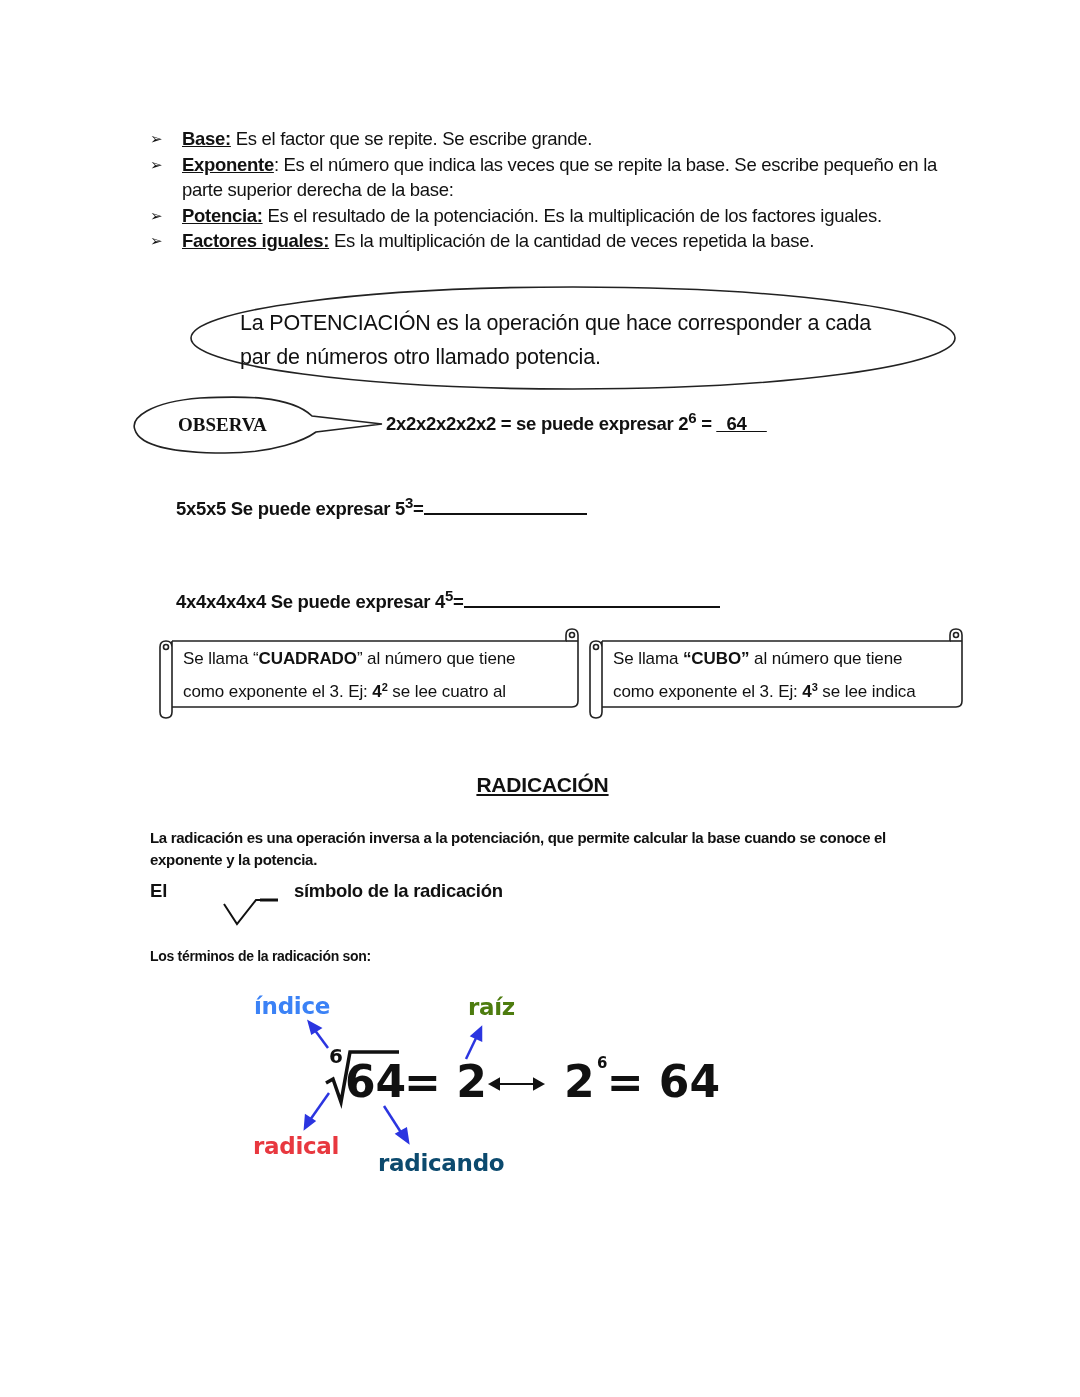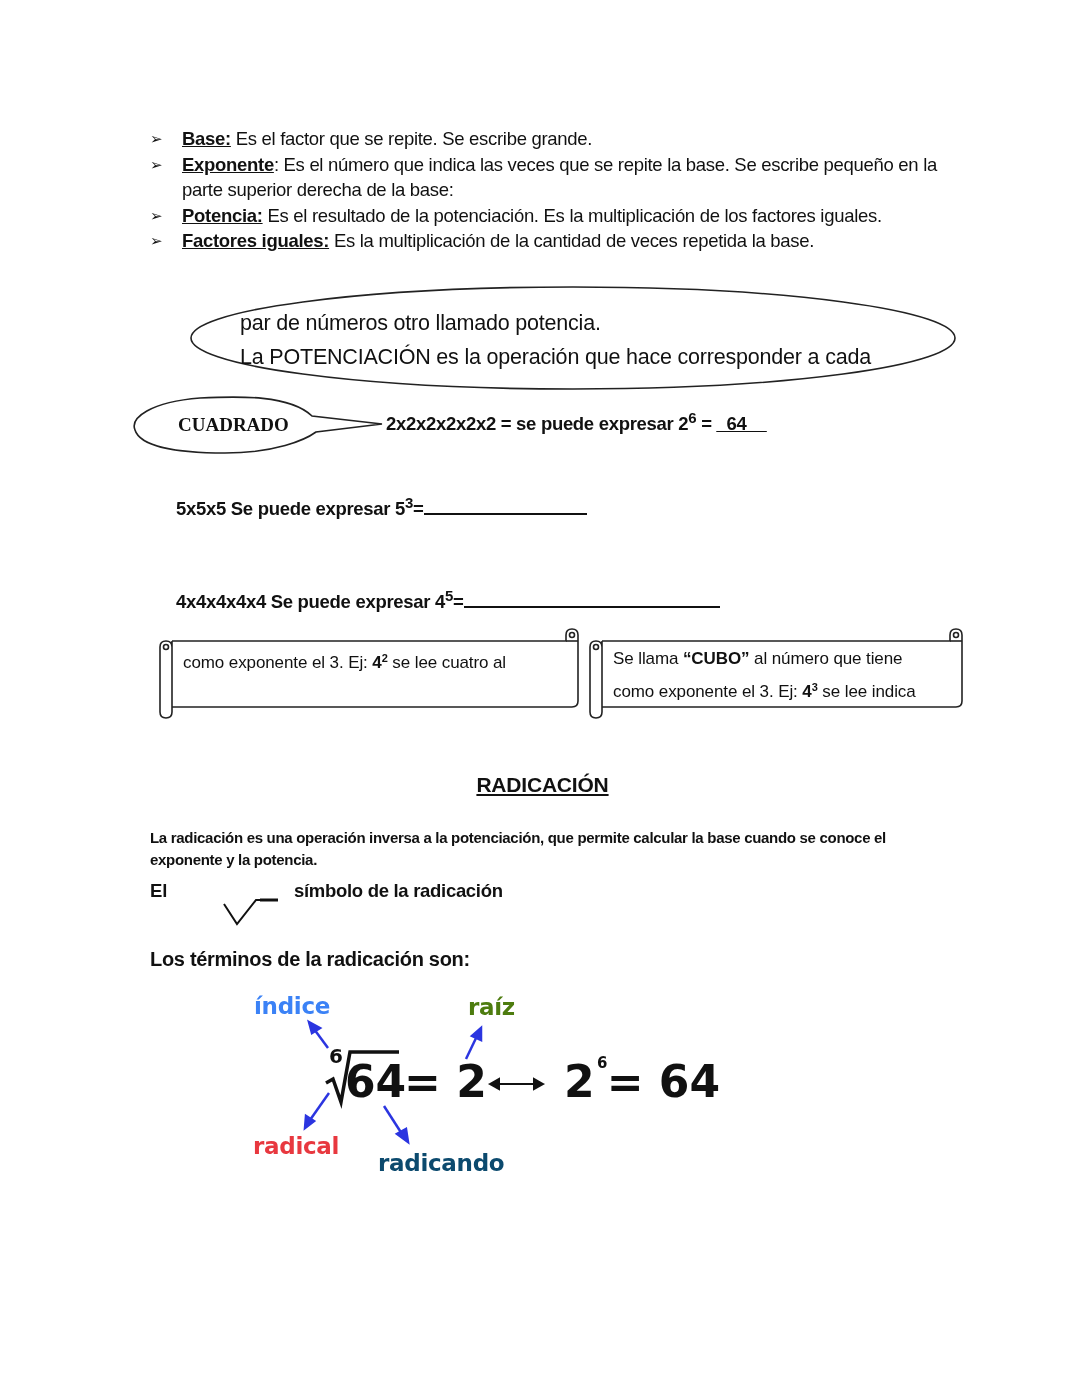--- a/index.html
+++ b/index.html
@@ -28,21 +28,21 @@
 
   .scroll-text { font-size: 17px; line-height: 29px; letter-spacing: -0.1px; }
   .scroll1 { left: 183px; top: 644px; width: 395px; }
   .scroll2 { left: 613px; top: 644px; width: 345px; }
   .scroll-text sup { font-size: 11px; font-weight: bold; vertical-align: 6px; }
 
   .rad-title { left: 0; width: 1085px; top: 773px; text-align: center; font-weight: bold; font-size: 21px; text-decoration: underline; letter-spacing: -0.2px; }
   .rad-desc { left: 150px; top: 827px; width: 800px; font-weight: bold; font-size: 15px; line-height: 22px; letter-spacing: -0.3px; }
   .el-label { left: 150px; top: 880px; font-weight: bold; font-size: 18.5px; }
   .sym-label { left: 294px; top: 880px; font-weight: bold; font-size: 18.5px; letter-spacing: -0.3px; }
-  .terms-label { left: 150px; top: 948px; font-weight: bold; font-size: 20px; letter-spacing: -0.3px; }
+  .terms-label { left: 150px; top: 948px; font-weight: bold; font-size: 14px; letter-spacing: -0.3px; }
 
   .diag-label { font-family: "DejaVu Sans", sans-serif; font-weight: bold; color: #e8383f; font-size: 23px; letter-spacing: -0.3px; }
   .lbl-indice { left: 254px; top: 993px; }
   .lbl-raiz { left: 468px; top: 994px; }
   .lbl-radical { left: 253px; top: 1133px; }
   .lbl-radicando { left: 378px; top: 1150px; }
 
   .math { font-family: "DejaVu Sans", sans-serif; font-weight: bold; font-size: 44px; color: #111; }
   .m-64a { left: 345px; top: 1056px; }
   .m-eq2 { left: 404px; top: 1056px; }
@@ -123,37 +123,38 @@
       <polygon points="305,1128 306,1116 314,1121"></polygon>
     </g>
     <g>
       <line x1="384" y1="1106" x2="402" y2="1134"></line>
       <polygon points="408,1142 397,1134 406,1129"></polygon>
     </g>
   </g>
 </svg>
 
 <div class="abs ellipse-text">
+  <div>La POTENCIACIÓN es la operación que hace corresponder a cada</div>
   <div>par de números otro llamado potencia.</div>
-  <div>La POTENCIACIÓN es la operación que hace corresponder a cada</div>
 </div>
 
-<div class="abs observa-text">CUADRADO</div>
+<div class="abs observa-text">OBSERVA</div>
 <div class="abs obs-eq">
   <span>2x2x2x2x2x2 = se puede expresar 2</span><sup class="big">6</sup><span> =</span> <span class="blank-u">_64__</span>
 </div>
 
 <div class="abs ex1">
   <span>5x5x5 Se puede expresar 5</span><sup class="big">3</sup><span>=</span><span class="line" style="width:163px"></span>
 </div>
 <div class="abs ex2">
   <span>4x4x4x4x4 Se puede expresar 4</span><sup class="big">5</sup><span>=</span><span class="line" style="width:256px"></span>
 </div>
 
 <div class="abs scroll-text scroll1">
+  <div><span>Se llama “</span><b>CUADRADO</b><span>” al número que tiene</span></div>
   <div><span>como exponente el 3. Ej: </span><b>4</b><sup>2</sup><span> se lee cuatro al</span></div>
 </div>
 <div class="abs scroll-text scroll2">
   <div><span>Se llama </span><b>“CUBO”</b><span> al número que tiene</span></div>
   <div><span>como exponente el 3. Ej: </span><b>4</b><sup>3</sup><span> se lee indica</span></div>
 </div>
 
 <div class="abs rad-title">RADICACIÓN</div>
 <div class="abs rad-desc">La radicación es una operación inversa a la potenciación, que permite calcular la base cuando se conoce el exponente y la potencia.</div>
 <div class="abs el-label">El</div>

